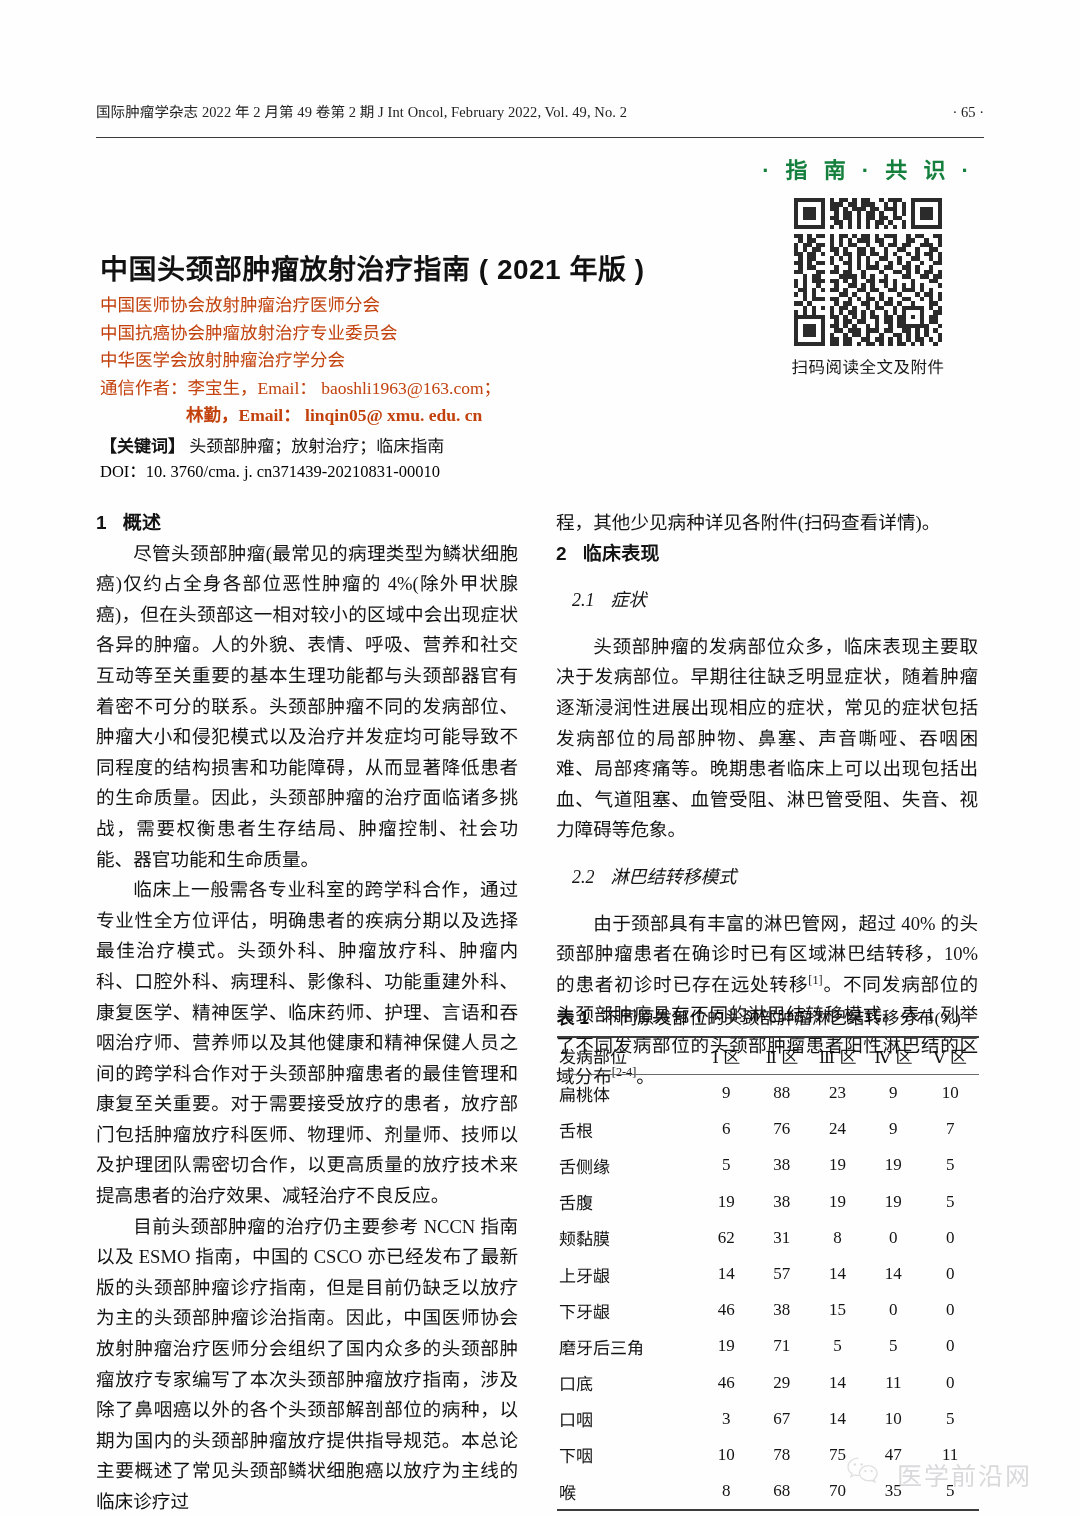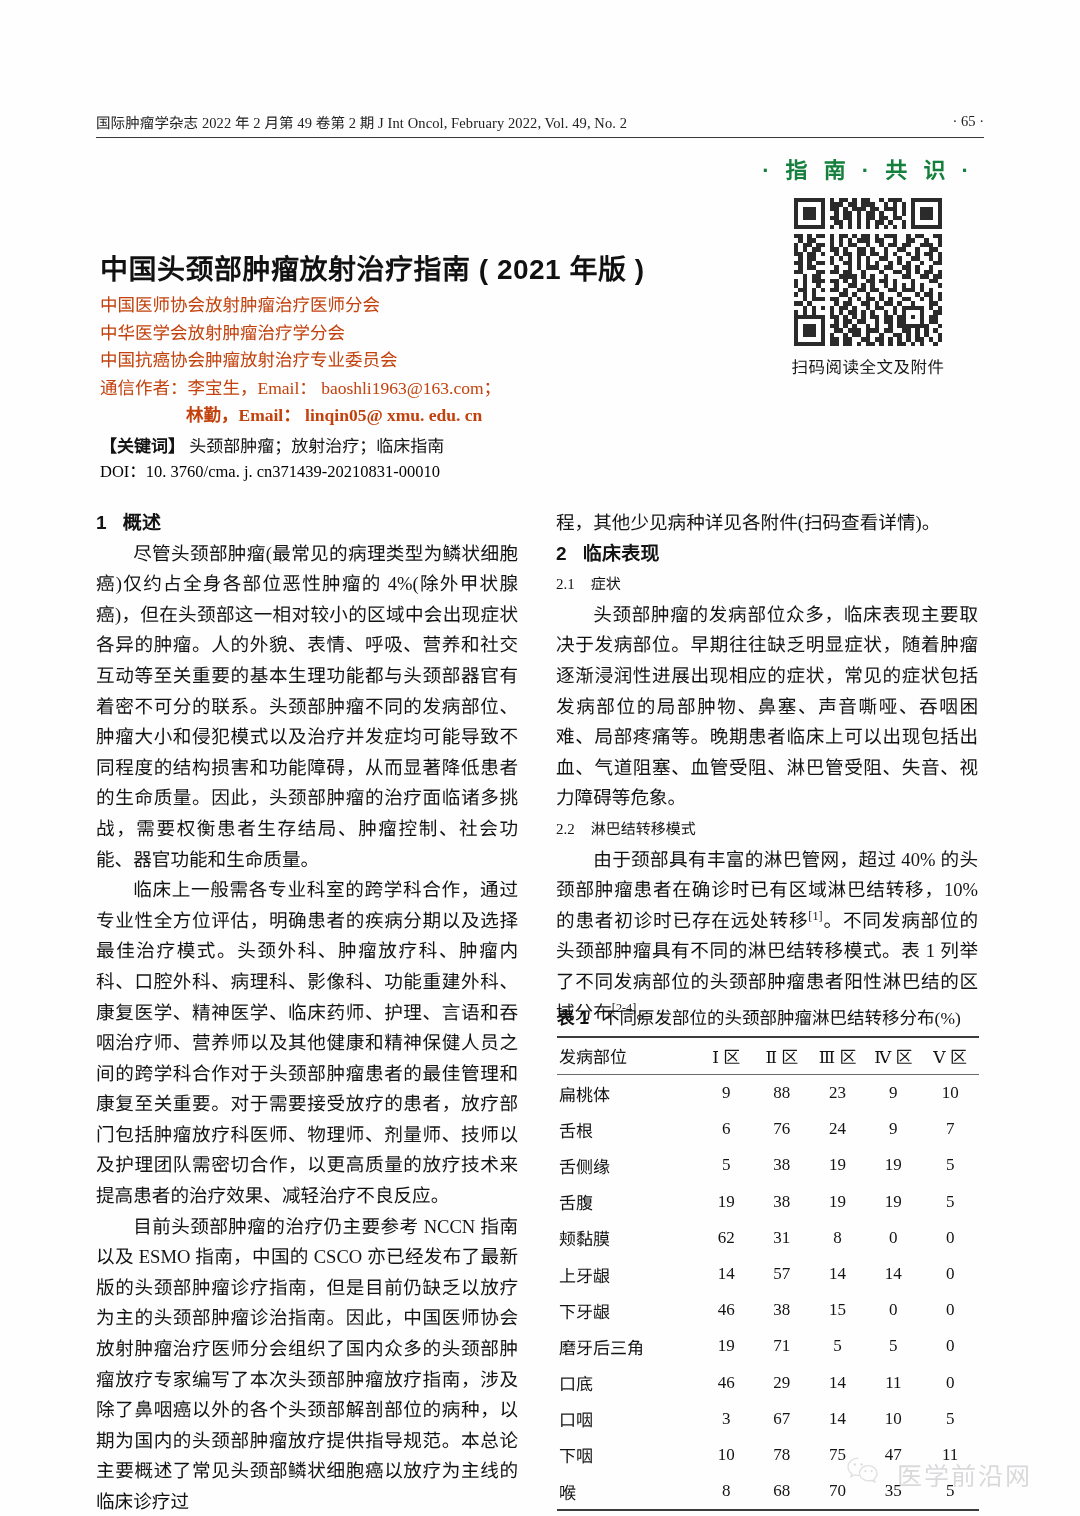--- a/index.html
+++ b/index.html
@@ -26,23 +26,23 @@
 
   
   .running-head {
     position: absolute;
     left: 96px;
     top: 108px;
     width: 888px;
     height: 30px;
     border-bottom: 1.5px solid #3a3a3a;
     display: flex;
-    align-items: center;
+    align-items: flex-end;
     justify-content: space-between;
-    padding-bottom: 2px;
+    padding-bottom: 16px;
     box-sizing: border-box;
   }
   .running-head-left {
     font-size: 14.5px;
     letter-spacing: 0.1px;
     white-space: nowrap;
     color: #222;
   }
   .running-head-right {
     font-size: 14.5px;
@@ -143,22 +143,23 @@
 
   .sec-head {
     font-weight: bold;
     font-size: 19px;
     font-family: "Liberation Sans", "DejaVu Sans", sans-serif;
     letter-spacing: 0.2px;
     margin: 0;
   }
   .sec-head .num { margin-right: 16px; }
   .subsec-head {
-    font-size: 15px;
-    margin: 0;
+    font-size: 18px;
+    margin: 16px;
+    font-style: italic;
   }
   .subsec-head .num { margin-right: 16px; }
   p.para {
     margin: 0;
     text-indent: 2em;
   }
   p.para.cont { text-indent: 0; }
   sup { font-size: 0.66em; vertical-align: super; line-height: 0; }
 
   
@@ -551,22 +552,22 @@
         <rect x="31" y="32" width="1" height="1"></rect>
       </g>
     </svg>
     <div class="qr-caption">扫码阅读全文及附件</div>
   </div>
 
   <h1 class="article-title">中国头颈部肿瘤放射治疗指南 ( 2021 年版 )</h1>
 
   <div class="byline">
     <span class="org">中国医师协会放射肿瘤治疗医师分会</span>
+    <span class="org">中国抗癌协会肿瘤放射治疗专业委员会</span>
     <span class="org">中华医学会放射肿瘤治疗学分会</span>
-    <span class="org">中国抗癌协会肿瘤放射治疗专业委员会</span>
     <span class="corr">通信作者：李宝生，Email： baoshli1963@163.com；</span>
     <span class="corr-cont">林勤，Email： linqin05@ xmu. edu. cn</span>
   </div>
 
   <div class="kw-line">
     <span class="kw-label">【关键词】</span>
     <span>头颈部肿瘤；放射治疗；临床指南</span>
   </div>
   <div class="doi-line">DOI：10. 3760/cma. j. cn371439-20210831-00010</div>
 

